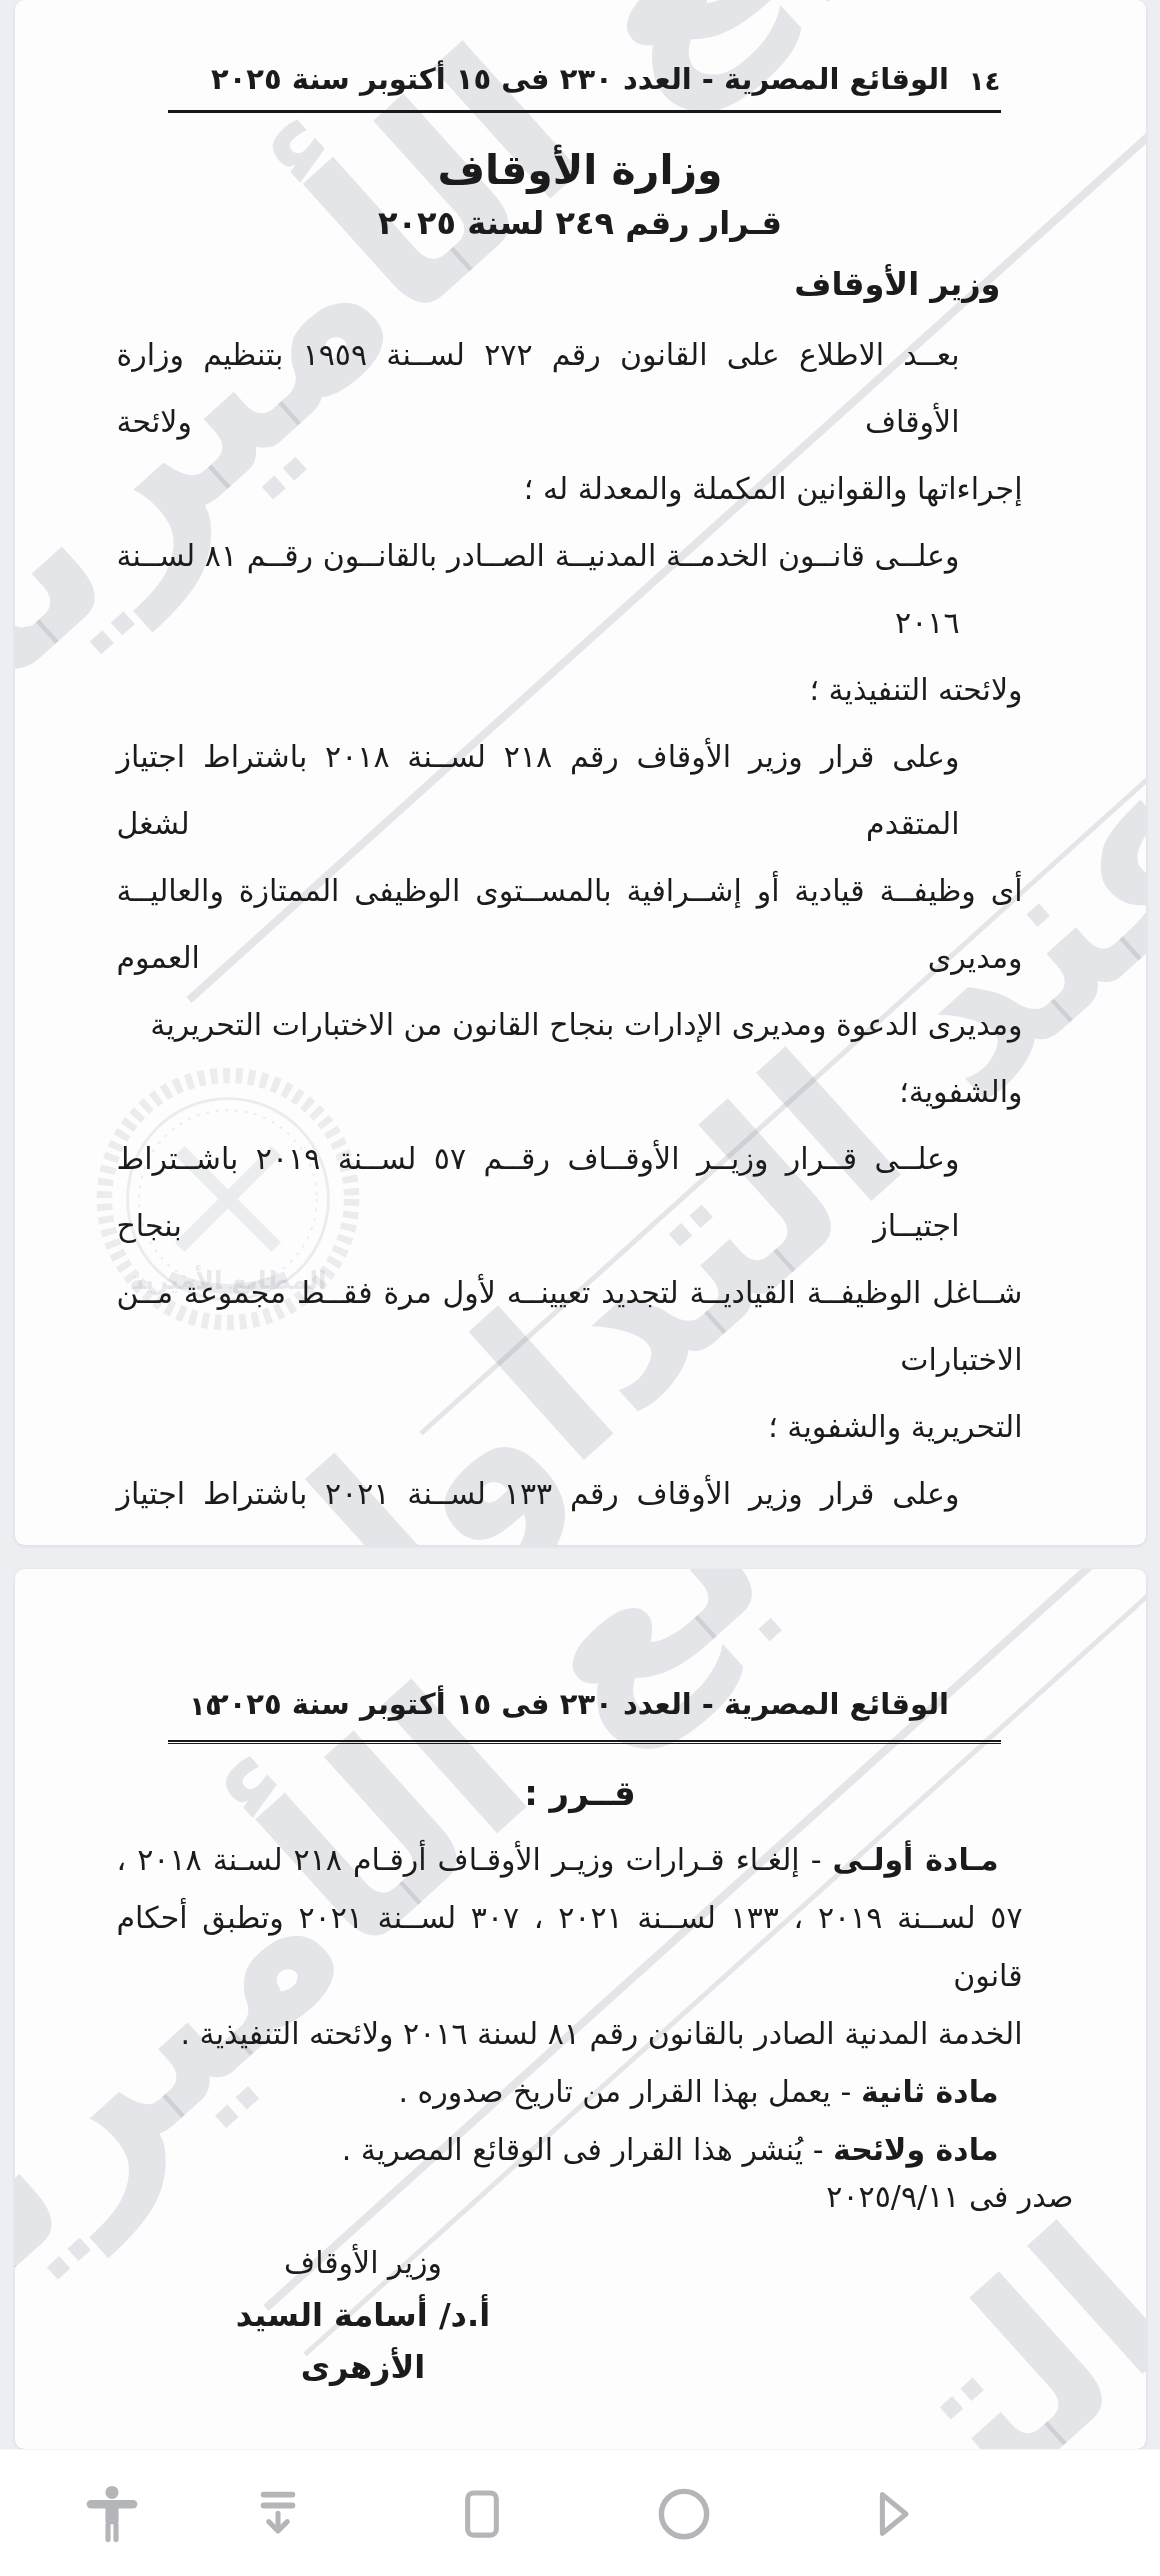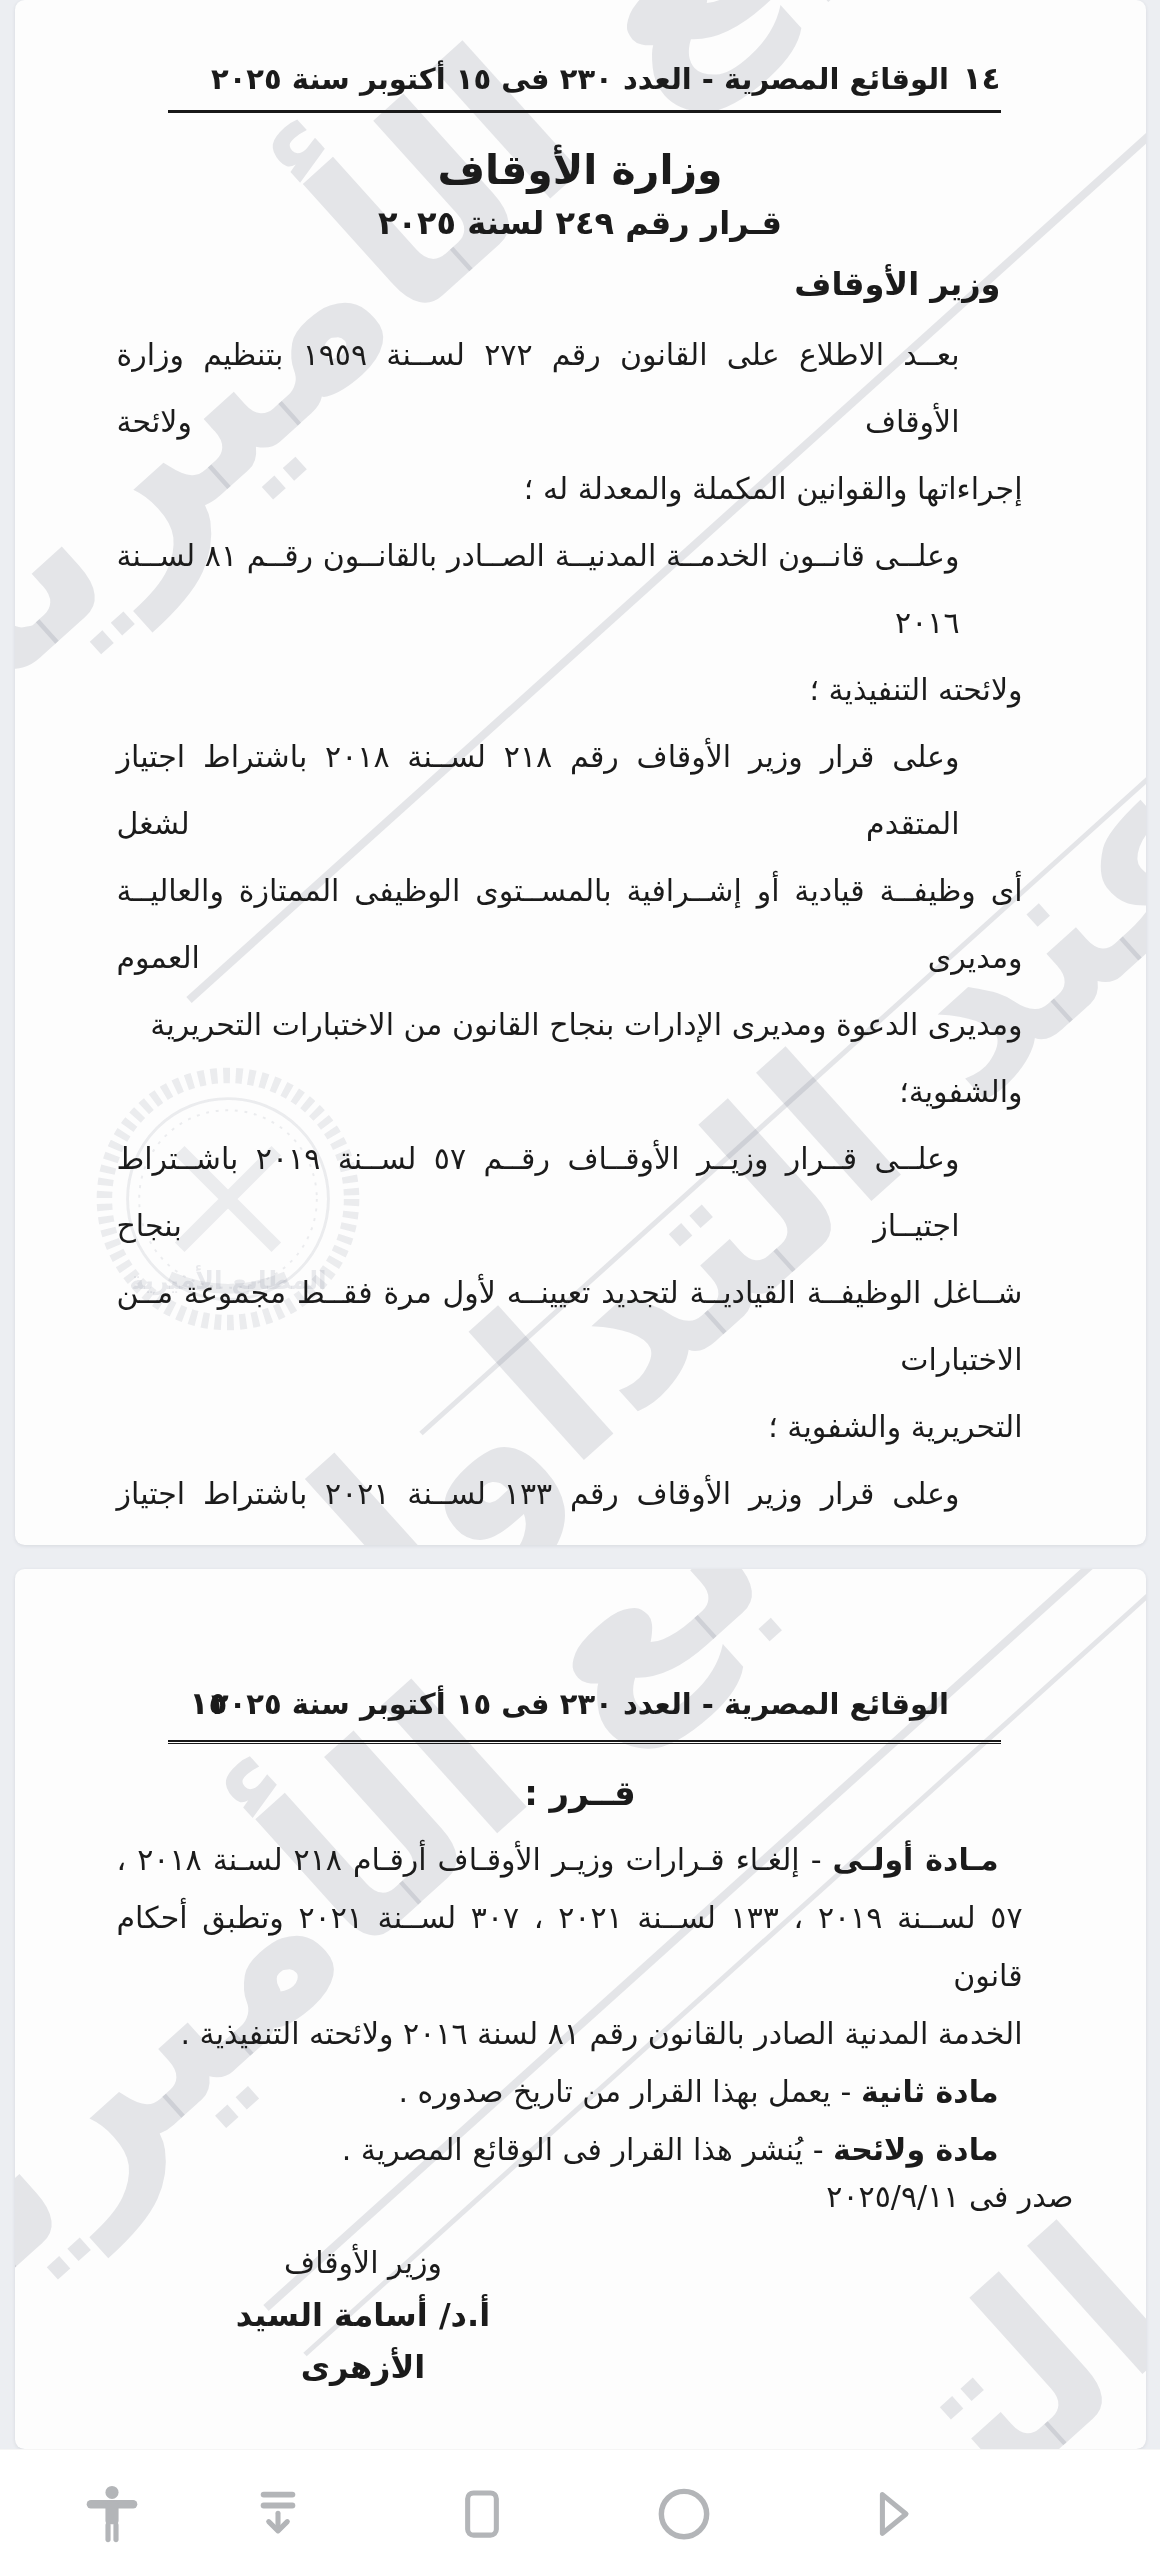--- a/index.html
+++ b/index.html
@@ -35,21 +35,21 @@
   }
   .wm-line{
     position:absolute;width:1547px;border-top:8.7px solid var(--wm);
     transform-origin:0 50%;transform:rotate(-42deg);
   }
   .seal{position:absolute;opacity:.8;}
   
   .pg-head{position:relative;text-align:center;font-size:29px;font-weight:bold;}
   .page1 .pg-head{padding-top:62px;}
   .page2 .pg-head{padding-top:118px;}
-  .pg-num{position:absolute;bottom:0;font-size:31px;font-weight:bold;text-align:center;}
+  .pg-num{position:absolute;bottom:0;font-size:26px;font-weight:bold;text-align:center;}
   .page1 .pg-num{right:145px;}
   .page2 .pg-num{left:175px;}
   .rule{
     margin:13.5px 145px 0 153px;height:3.9px;
     border-top:2.9px solid #191919;border-bottom:1.9px solid #191919;
   }
   .page2 .rule{margin-top:19.3px;}
   .ministry{margin-top:33px;text-align:center;font-size:41px;font-weight:bold;}
   .decree-no{margin-top:10px;text-align:center;font-size:32px;font-weight:bold;}
   .opener{margin-top:23px;font-size:32px;font-weight:bold;text-align:right;padding:0 145px 0 102px;}

